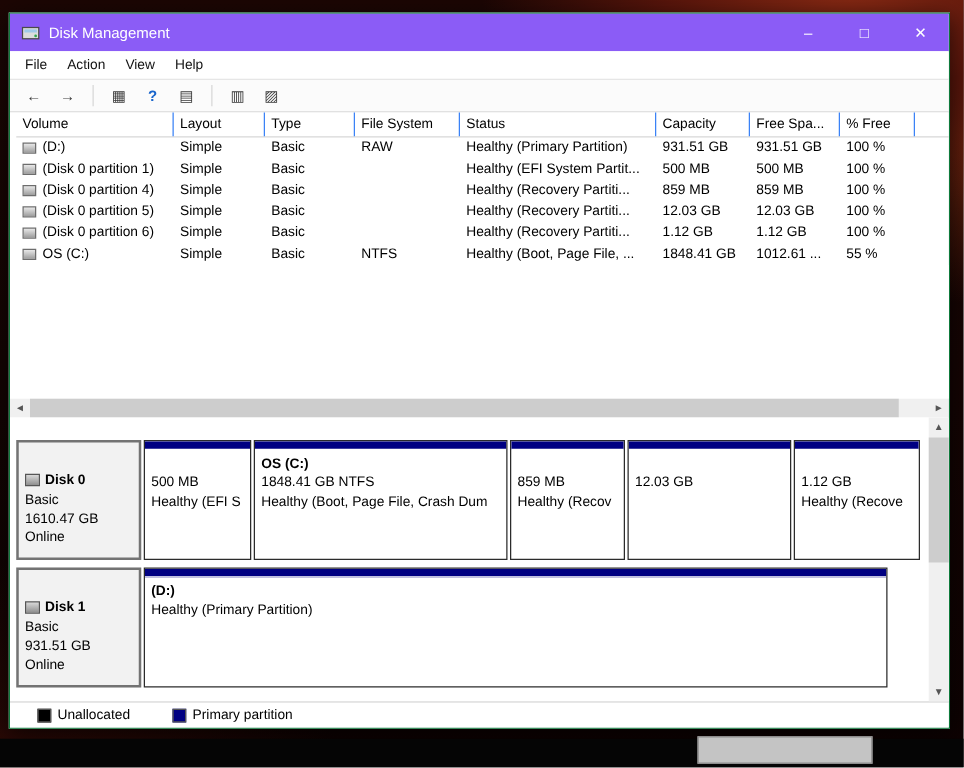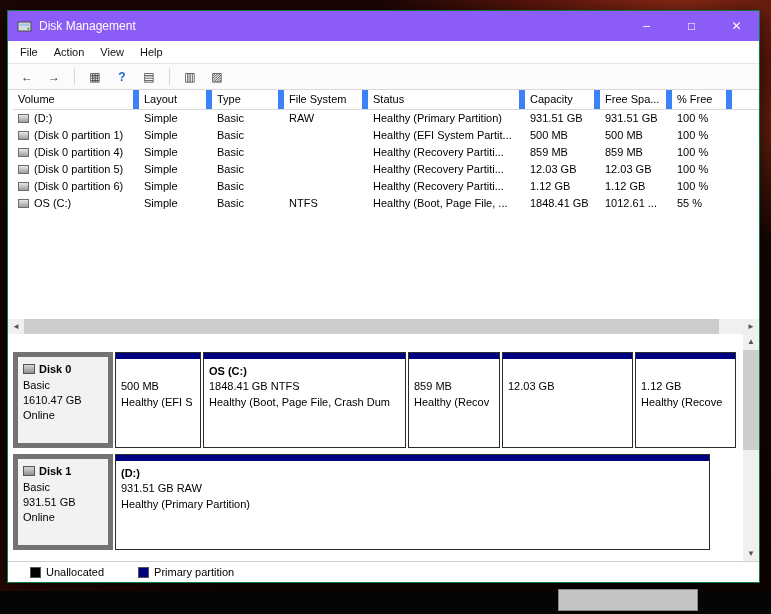--- a/index.html
+++ b/index.html
@@ -30,36 +30,36 @@
   .menu-item { padding:2px 8px; }
 
   .toolbar { height:27px; background:#fbfbfb; border-top:1px solid #e6e6e6; border-bottom:1px solid #d9d9d9; display:flex; align-items:center; padding-left:8px; gap:5px; flex:0 0 auto; }
   .tb-btn { width:22px; height:20px; display:flex; align-items:center; justify-content:center; font-size:12px; color:#3a3a3a; }
   .tb-help { color:#1a66cc; font-weight:bold; }
   .tb-sep { width:1px; height:17px; background:#d8d8d8; margin:0 4px; }
 
   .table-region { height:229px; padding-left:5px; display:flex; flex-direction:column; background:#fff; flex:0 0 auto; }
   .t-header, .t-row { display:grid; grid-template-columns:126px 73px 72px 84px 157px 75px 72px 60px minmax(0,1fr); }
   .t-header { height:20px; border-bottom:1px solid #d8d8d8; flex:0 0 auto; }
-  .th { font-size:11px; color:#000; line-height:19px; padding-left:5px; border-right:6px solid #3b82f6; white-space:nowrap; overflow:hidden; }
+  .th { font-size:11px; color:#000; line-height:19px; padding-left:5px; border-right:1px solid #3b82f6; white-space:nowrap; overflow:hidden; }
   .th-fill { border-right:none; }
   .t-row { height:17px; }
   .td { font-size:11px; color:#000; line-height:17px; padding-left:5px; white-space:nowrap; overflow:hidden; }
   .td-vol { display:flex; align-items:center; }
   .vol-icon { display:inline-block; width:11px; height:9px; margin-right:5px; background:linear-gradient(#e8e8e8,#9d9d9d); border:1px solid #6d6d6d; flex:0 0 auto; }
   .table-empty { flex:1 1 auto; background:#fff; }
 
   .hscrollbar { height:15px; background:#f0f0f0; position:relative; flex:0 0 auto; }
   .h-arrow { position:absolute; top:0; width:16px; height:15px; text-align:center; font-size:8px; line-height:15px; color:#555; }
   .h-arrow-left { left:0; } .h-arrow-right { right:0; }
   .h-thumb { position:absolute; top:0; bottom:0; left:16px; right:40px; background:#cdcdcd; }
 
   .disk-area { height:227px; background:#fff; position:relative; padding:18px 20px 0 5px; flex:0 0 auto; }
   .disk-row { display:flex; height:96px; margin-bottom:6px; width:730px; }
-  .disk-label { width:100px; flex:0 0 auto; background:#f2f2f2; border:5px solid #737373; padding:6px 5px; font-size:11px; color:#000; }
+  .disk-label { width:100px; flex:0 0 auto; background:#f2f2f2; border:2px solid #737373; padding:24px 5px; font-size:11px; color:#000; }
   .disk-name-line { display:flex; align-items:center; margin-bottom:3px; }
   .disk-icon { display:inline-block; width:12px; height:10px; margin-right:4px; background:linear-gradient(#d8d8d8,#8f8f8f); border:1px solid #555; }
   .disk-name-line b { font-size:11px; }
   .disk-sub { line-height:15px; white-space:nowrap; overflow:hidden; }
   .partitions { display:flex; margin-left:2px; gap:2px; }
   .part { border:1px solid #2b2b2b; background:#fff; display:flex; flex-direction:column; flex:0 0 auto; overflow:hidden; }
   .part-stripe { height:7px; flex:0 0 auto; border-bottom:1px solid #fff; }
   .part-body { padding:4px 5px 0 5px; overflow:hidden; }
   .part-title { font-size:11px; font-weight:bold; height:14px; line-height:14px; white-space:nowrap; overflow:hidden; }
   .part-line { font-size:11px; height:16px; line-height:16px; white-space:nowrap; overflow:hidden; }
@@ -284,21 +284,20 @@
               </div>
               <div class="disk-sub">Basic</div>
               <div class="disk-sub">931.51 GB</div>
               <div class="disk-sub">Online</div>
             </div>
             <div class="partitions">
               <div class="part" style="width: 595px;">
                 <div class="part-stripe" style="background: rgb(0, 0, 130);"></div>
                 <div class="part-body">
                   <div class="part-title">(D:)</div>
-                  <div class="part-line">931.51 GB RAW</div>
                   <div class="part-line">Healthy (Primary Partition)</div>
                 </div>
               </div>
             </div>
           </div>
         </div>
       <div class="vscrollbar">
         <div class="v-arrow v-arrow-up">▲</div>
         <div class="v-thumb"></div>
         <div class="v-arrow v-arrow-down">▼</div>

